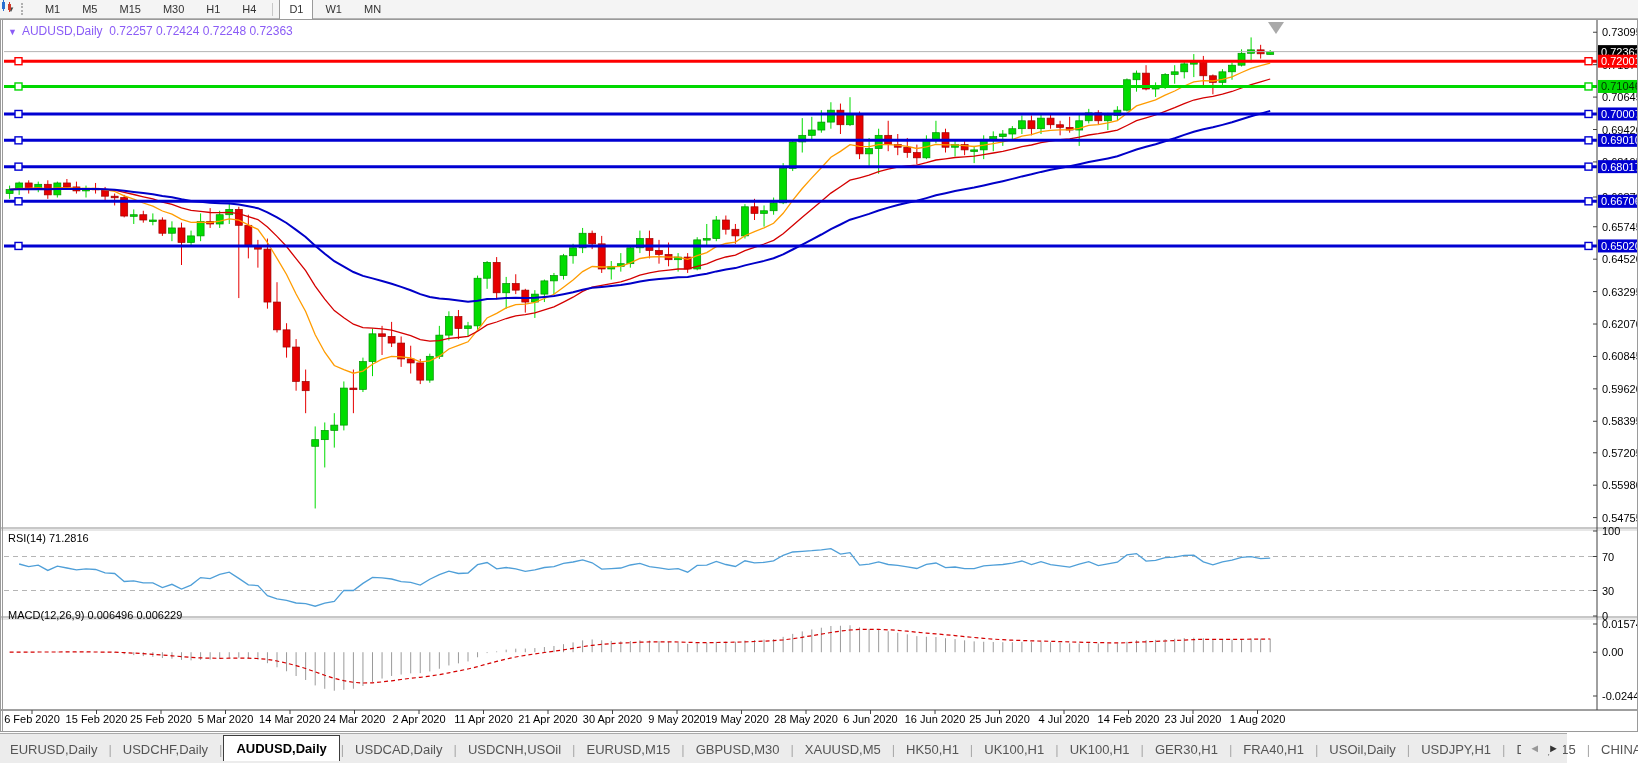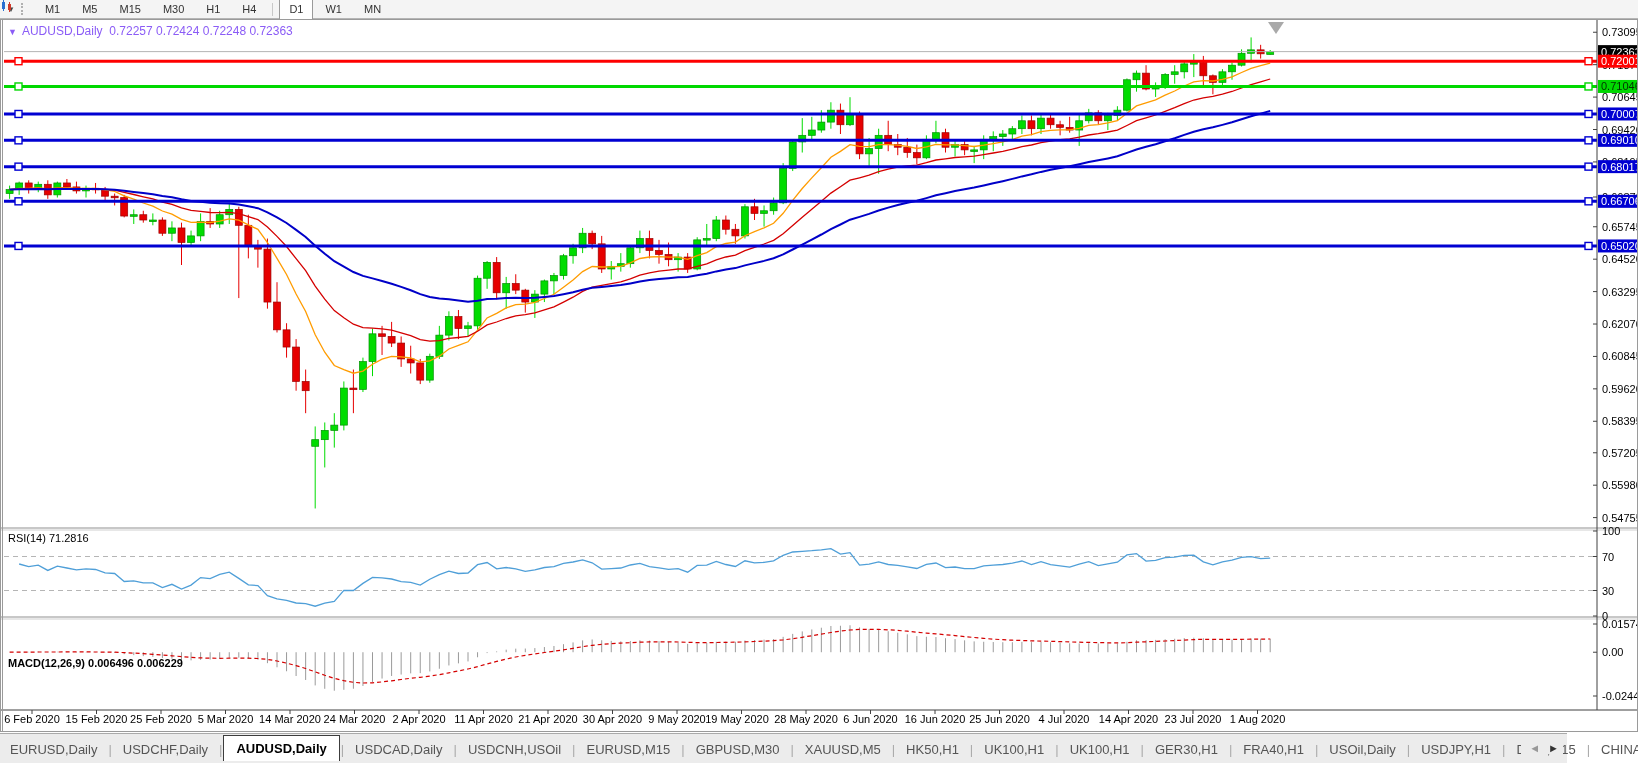--- a/index.html
+++ b/index.html
@@ -14,21 +14,21 @@
   .tf-btn.active{background:#fff;border:1px solid #9a9a9a;}
   .tb-sep{width:1px;height:13px;background:#c8c8c8;margin:0 5px;}
   
   #chartwin{position:absolute;left:0;top:19px;width:1638px;height:713px;background:#fff;}
   #frame{position:absolute;inset:0;border:1px solid #9a9a9a;border-left:3px double #9a9a9a;pointer-events:none;}
   svg{position:absolute;left:0;top:0;}
   #chart-title{position:absolute;left:8px;top:5px;font-size:12px;color:#8b5cf6;white-space:nowrap;}
   #chart-title .tri{font-size:9px;margin-right:5px;}
   #rsi-label,#macd-label{position:absolute;left:8px;font-size:11px;color:#000;}
   #rsi-label{top:513px;}
-  #macd-label{top:638px;font-weight:bold;}
+  #macd-label{top:590px;}
   
   .date-label{position:absolute;top:694px;font-size:11px;color:#000;transform:translateX(-50%);white-space:nowrap;}
   
   #tabbar{position:absolute;left:0;top:733px;width:1567px;height:30px;background:#ececec;
     border-top:1px solid #aaa;display:flex;align-items:center;font-size:13px;color:#555;}
   .tab{padding:4px 10px;white-space:nowrap;cursor:default;}
   .tab.active{background:#fff;border:1px solid #3c3c3c;border-bottom:none;font-weight:bold;color:#000;
     padding:5px 12px;margin-top:-2px;}
   .tab-sep{color:#aaa;margin:0 1px;}
   #tab-scroll{position:absolute;right:4px;top:8px;font-size:11px;color:#333;background:#ececec;padding-left:4px;}
@@ -605,21 +605,21 @@
         <span class="date-label" style="left: 483.5px;">11 Apr 2020</span>
         <span class="date-label" style="left: 548px;">21 Apr 2020</span>
         <span class="date-label" style="left: 612.5px;">30 Apr 2020</span>
         <span class="date-label" style="left: 677px;">9 May 2020</span>
         <span class="date-label" style="left: 737px;">19 May 2020</span>
         <span class="date-label" style="left: 806px;">28 May 2020</span>
         <span class="date-label" style="left: 870.5px;">6 Jun 2020</span>
         <span class="date-label" style="left: 935px;">16 Jun 2020</span>
         <span class="date-label" style="left: 999.5px;">25 Jun 2020</span>
         <span class="date-label" style="left: 1064px;">4 Jul 2020</span>
-        <span class="date-label" style="left: 1128.5px;">14 Apr 2020</span>
+        <span class="date-label" style="left: 1128.5px;">14 Feb 2020</span>
         <span class="date-label" style="left: 1193px;">23 Jul 2020</span>
         <span class="date-label" style="left: 1257.5px;">1 Aug 2020</span>
       </div>
   <div id="frame"></div>
     </div>
 
   <div id="tabbar">
     <span style="width:14px;"></span>
     <span id="tabs-container" style="display:flex;align-items:center;">
         <span class="tab">EURUSD,Daily</span>

